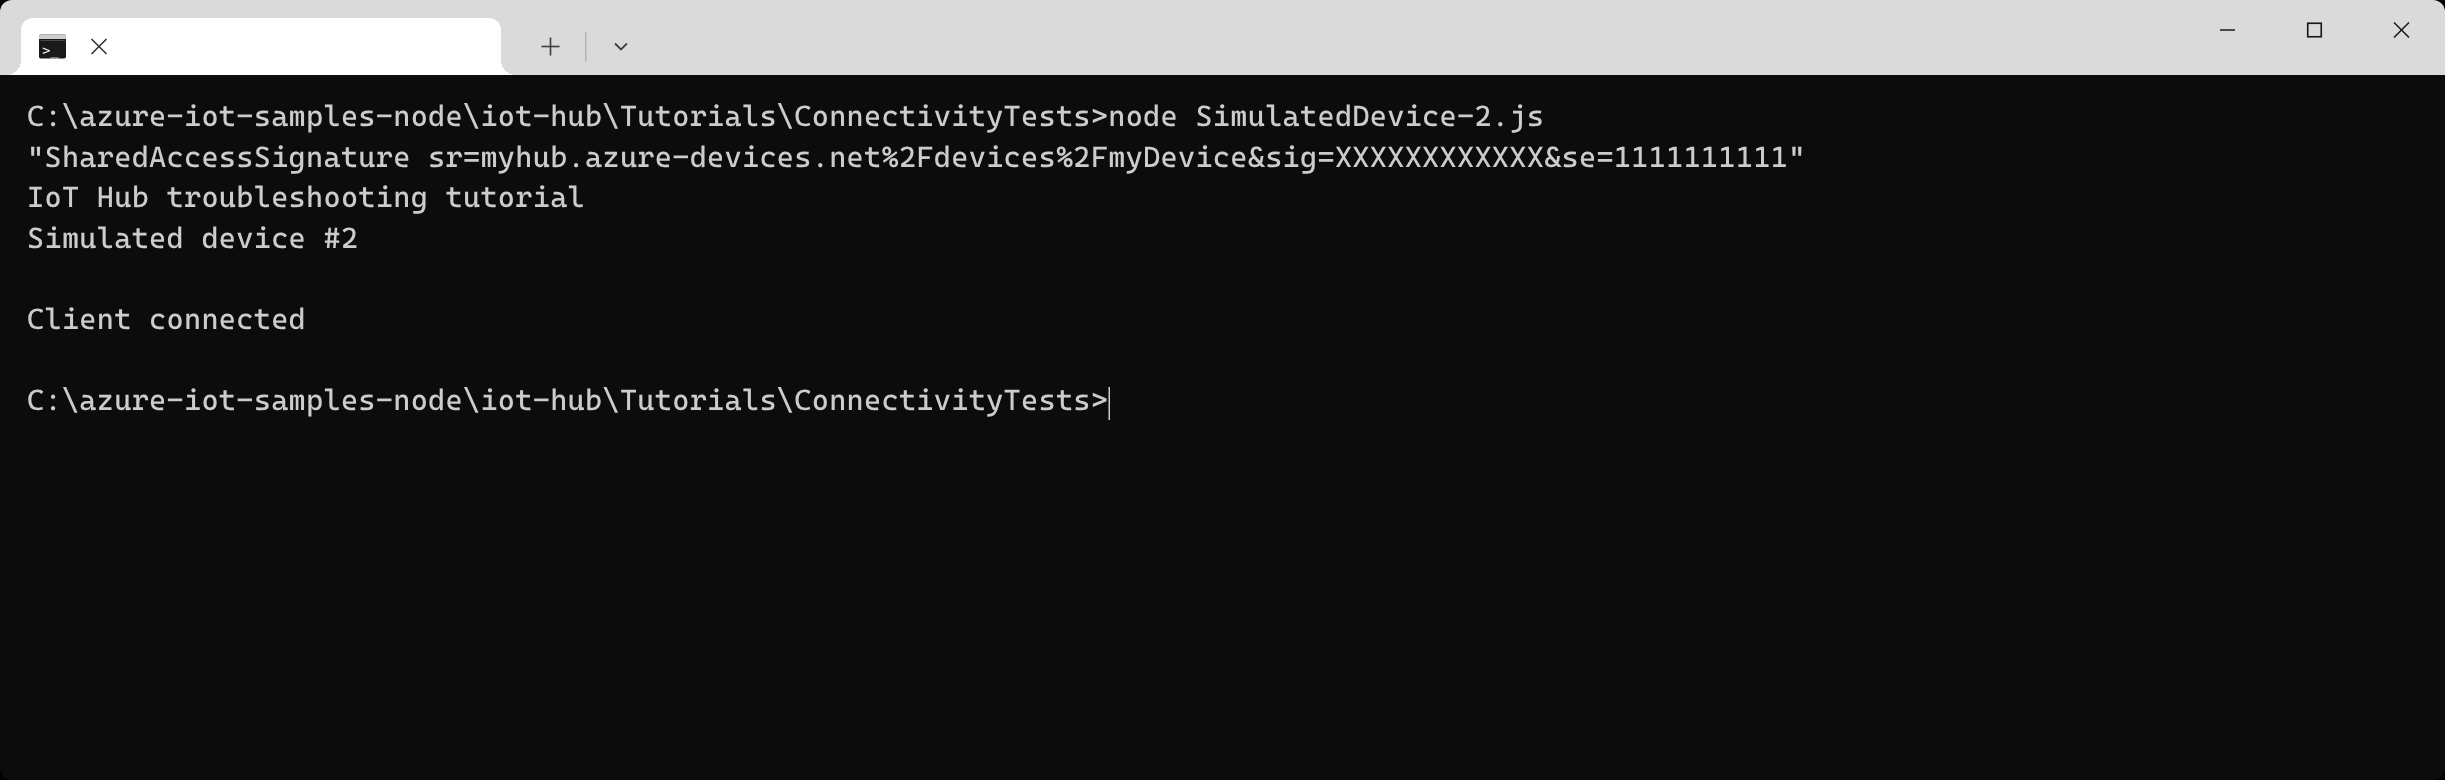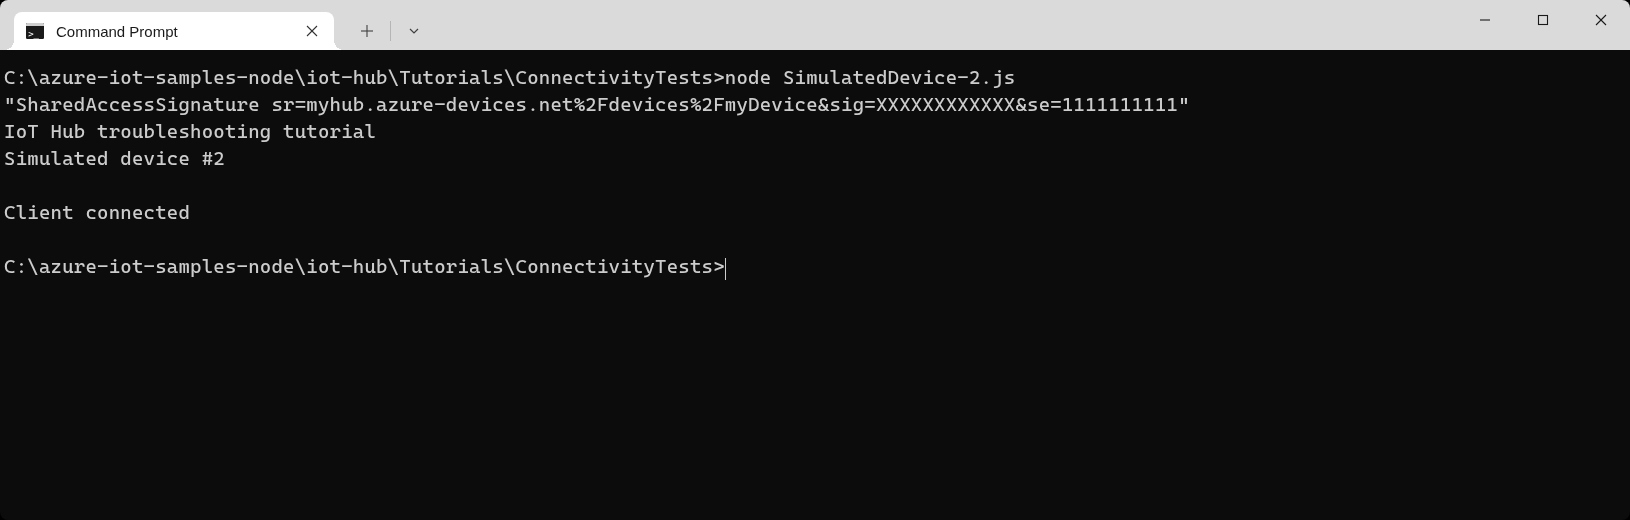--- a/index.html
+++ b/index.html
@@ -100,21 +100,21 @@
       align-items: center;
       justify-content: center;
       color: #1a1a1a;
     }
     .terminal {
       background: #0c0c0c;
       color: #cccccc;
       font-family: "Cascadia Mono", Consolas, monospace;
       font-size: 19.5px;
       line-height: 27px;
-      padding: 14px 6px 6px 4px;
+      padding: 14px 6px 6px 18px;
       height: calc(520px - 50px);
       white-space: pre;
       letter-spacing: 0.2px;
       border-bottom-left-radius: 8px;
       border-bottom-right-radius: 8px;
     }
     .cursor {
       display: inline-block;
       width: 1px;
       height: 22px;
@@ -130,21 +130,20 @@
 <div class="titlebar">
   <div class="tab">
     <span class="tab-icon">
       <svg viewBox="0 0 18 18" width="18" height="18">
         <rect x="0" y="1" width="18" height="16" rx="1.2" fill="#1a1a1a"></rect>
         <rect x="0" y="1" width="18" height="4" rx="1.2" fill="#cfcfcf"></rect>
         <rect x="0" y="4" width="18" height="1" fill="#1a1a1a"></rect>
         <text x="2.2" y="14.5" font-family="Consolas,monospace" font-size="9" fill="#ffffff">&gt;_</text>
       </svg>
     </span>
-    <span class="tab-title">Command Prompt</span>
     <span class="tab-close">
       <svg viewBox="0 0 12 12" width="12" height="12">
         <line x1="1" y1="1" x2="11" y2="11" stroke="#333" stroke-width="1.1"></line>
         <line x1="11" y1="1" x2="1" y2="11" stroke="#333" stroke-width="1.1"></line>
       </svg>
     </span>
   </div>
   <div class="tabbar-buttons">
     <div class="tabbar-btn">
       <svg viewBox="0 0 14 14" width="14" height="14">

